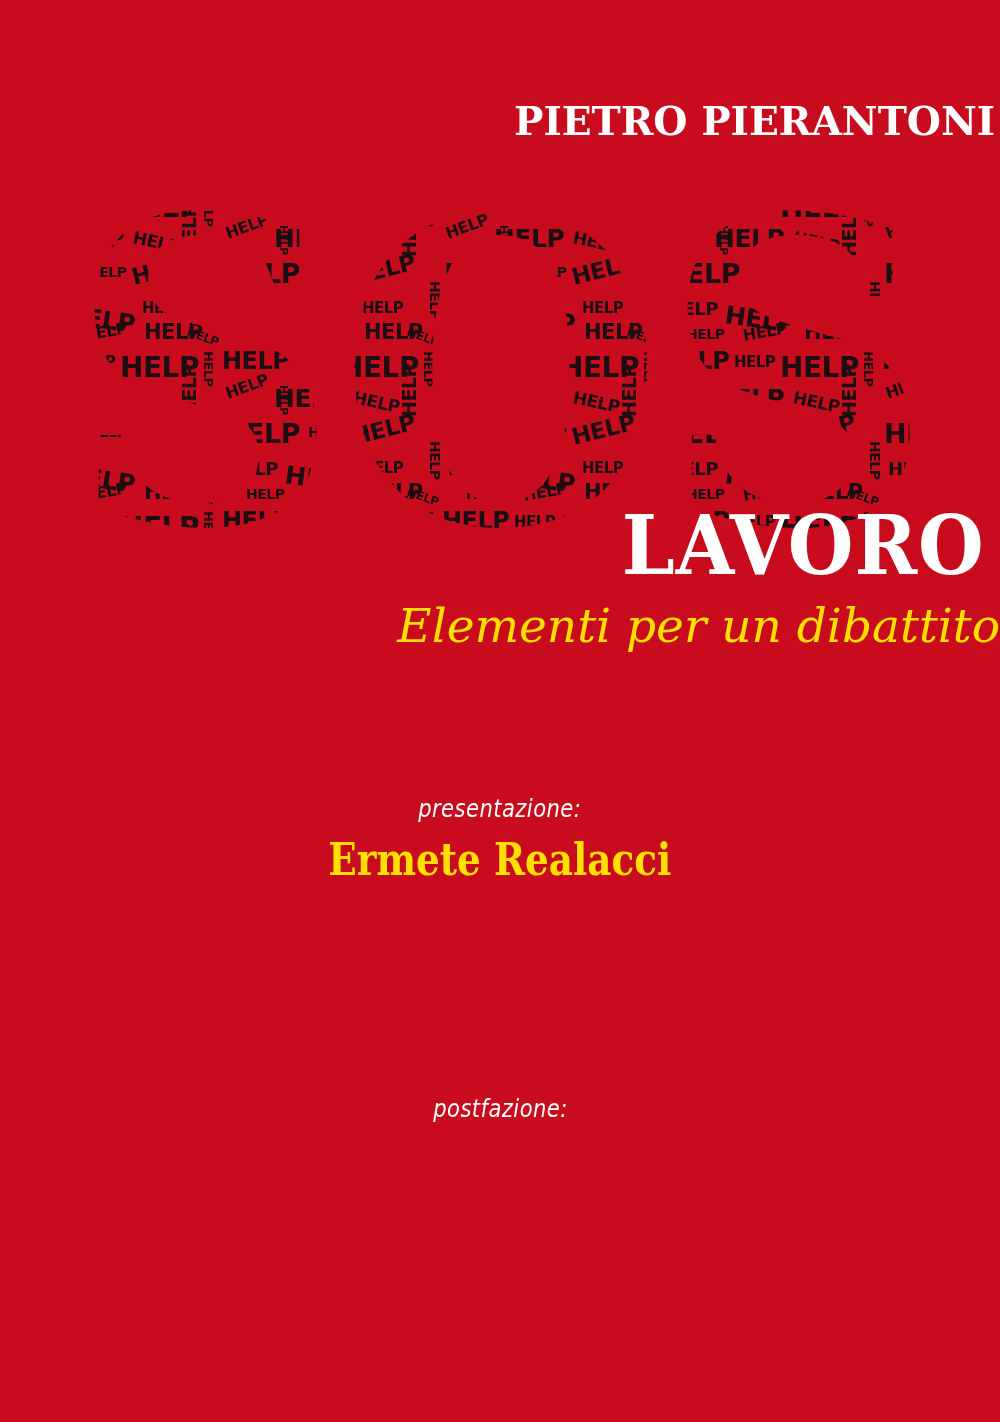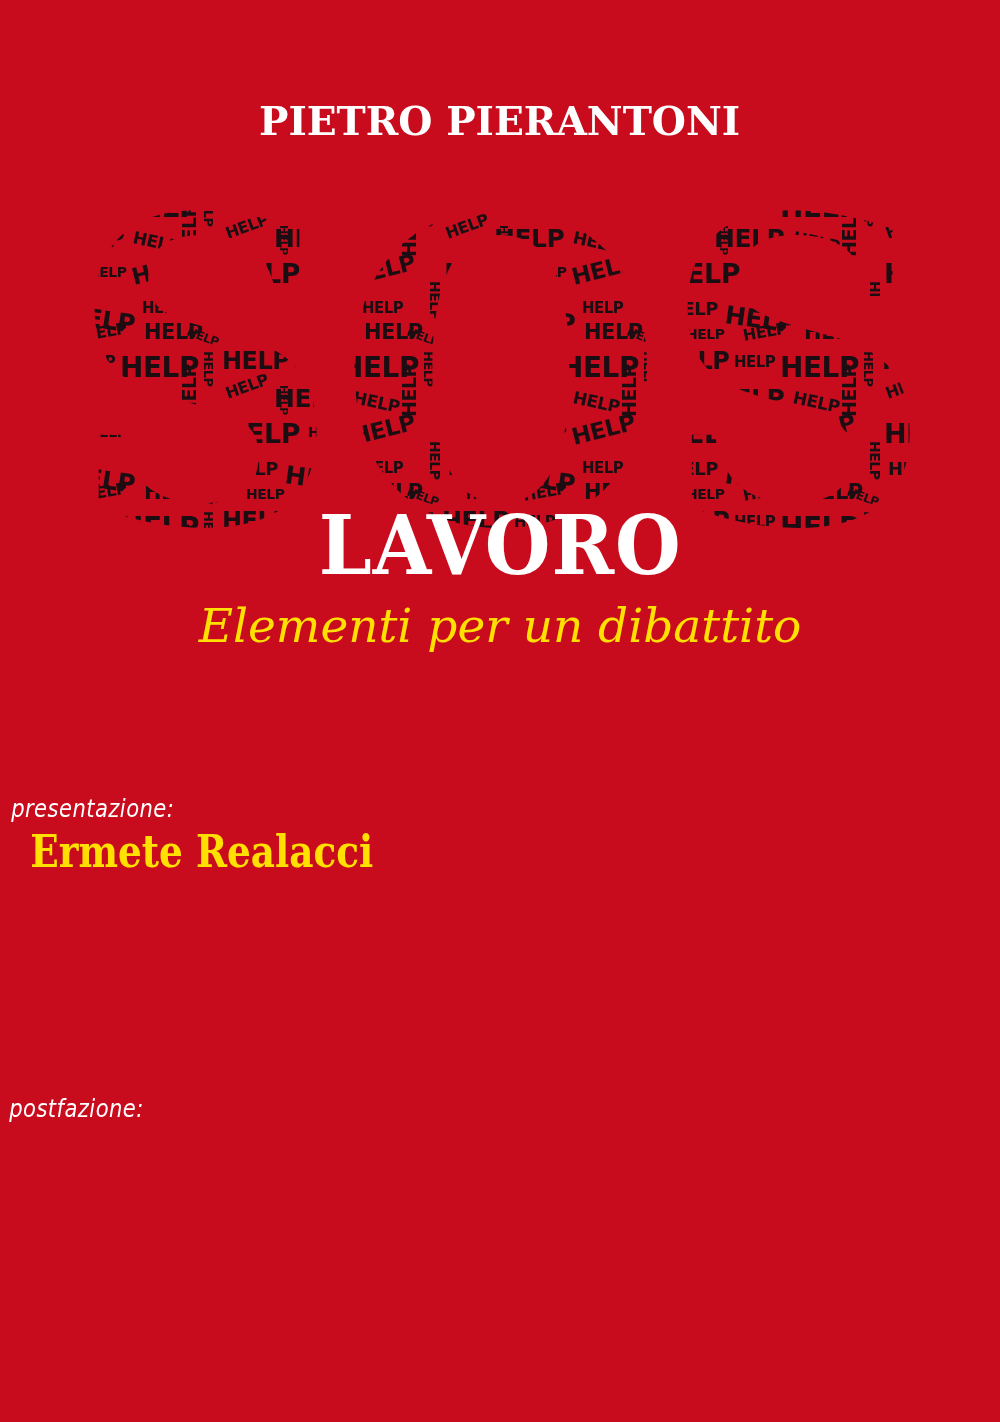--- a/index.html
+++ b/index.html
@@ -4,21 +4,21 @@
 <style>
   html,body{margin:0;padding:0;background:#222;}
   .cover{
     position:relative;
     width:1000px;height:1422px;
     margin:0 auto;
     background:var(--background,#c90c1d);
     overflow:hidden;
     font-family:"DejaVu Serif",serif;
   }
-  .line{position:absolute;left:0;width:100%;text-align:center;}
+  .line{position:absolute;left:0;width:100%;text-align:right;}
   .author-line{top:97px;}
   .author{
     display:inline-block;
     font-weight:bold;font-size:40px;line-height:1.2;
     color:var(--text-white,#fff);
     letter-spacing:0px;
     transform:scaleX(.98);transform-origin:center;
     white-space:nowrap;
   }
   .sos-svg{position:absolute;top:185px;left:0;}
@@ -40,39 +40,39 @@
     transform:scaleX(.92);transform-origin:center;
   }
   .subtitle-line{top:600px;}
   .book-subtitle{
     display:inline-block;
     font-style:italic;font-weight:normal;
     font-size:47px;line-height:1.1;
     color:var(--accent-yellow,#ffe000);
     white-space:nowrap;
   }
-  .credit{position:absolute;left:0;width:100%;text-align:left;}
+  .credit{position:absolute;left:0;width:100%;text-align:center;}
   .credit.c1{top:794px}
   .credit.c2{top:902px}
   .credit.c3{top:1012px}
   .credit.c4{top:1094px}
   .credit-label{
     display:block;line-height:30px;
   }
   .credit-label span{
     display:inline-block;
     font-family:"DejaVu Sans",sans-serif;
     font-style:italic;font-size:24px;
     letter-spacing:.5px;
     color:var(--text-white,#fff);
     transform:scaleX(.88);transform-origin:center;
     white-space:nowrap;
   }
   .credit-name{
-    display:block;line-height:50px;
+    display:block;margin-top:8px;line-height:50px;
   }
   .credit-name span{
     display:inline-block;
     font-weight:bold;font-size:44px;
     color:var(--accent-yellow,#ffe000);
     transform:scaleX(.85);transform-origin:center;
     white-space:nowrap;
   }
   .publisher-line{top:1345px;}
   .publisher{

